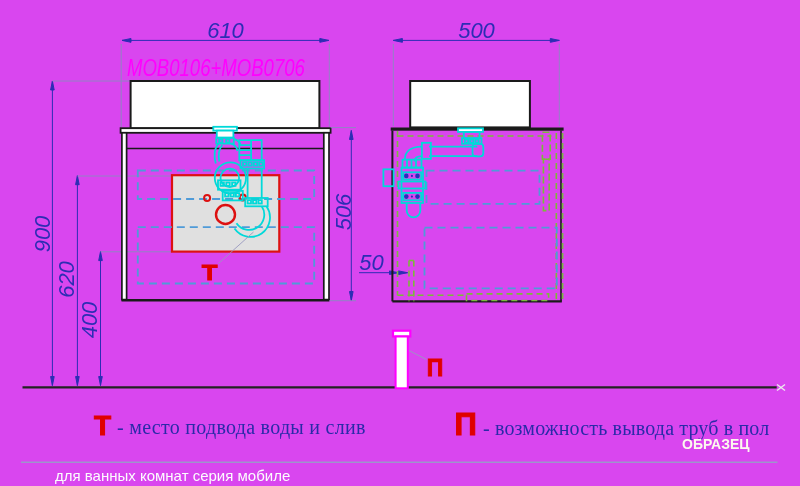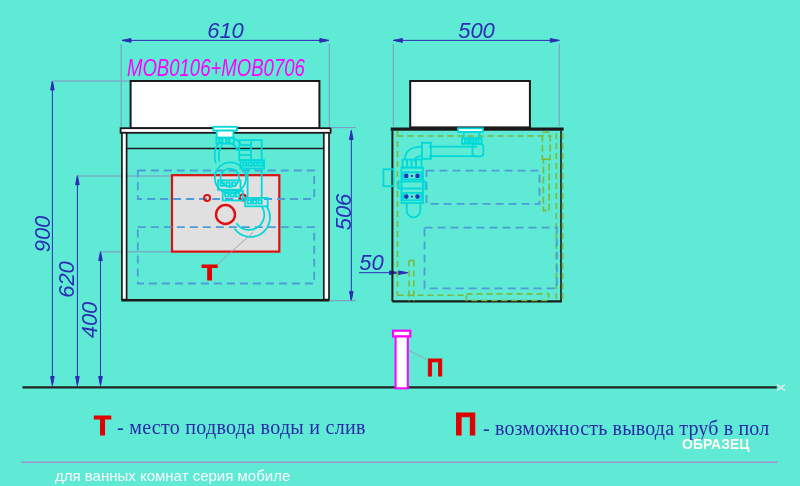--- a/index.html
+++ b/index.html
@@ -1,16 +1,16 @@
 <!DOCTYPE html>
 <html><head>
 <meta charset="utf-8">
 <style>
   html,body{margin:0;padding:0;background:#ffffff;}
-  .page{position:relative;width:800px;height:486px;background:#5eead4;overflow:hidden;
+  .page{position:relative;width:800px;height:486px;background:#d946ef;overflow:hidden;
         font-family:"Liberation Sans",sans-serif;}
   svg{position:absolute;left:0;top:0;}
   .dim{fill:#2d2db4;font-style:italic;font-size:22px;font-family:"Liberation Sans",sans-serif;}
 </style>
 </head>
 <body>
 <div class="page">
 <svg width="800" height="486" viewBox="0 0 800 486">
 
 <g stroke="#2d2db4" stroke-width="1" fill="#2d2db4">

